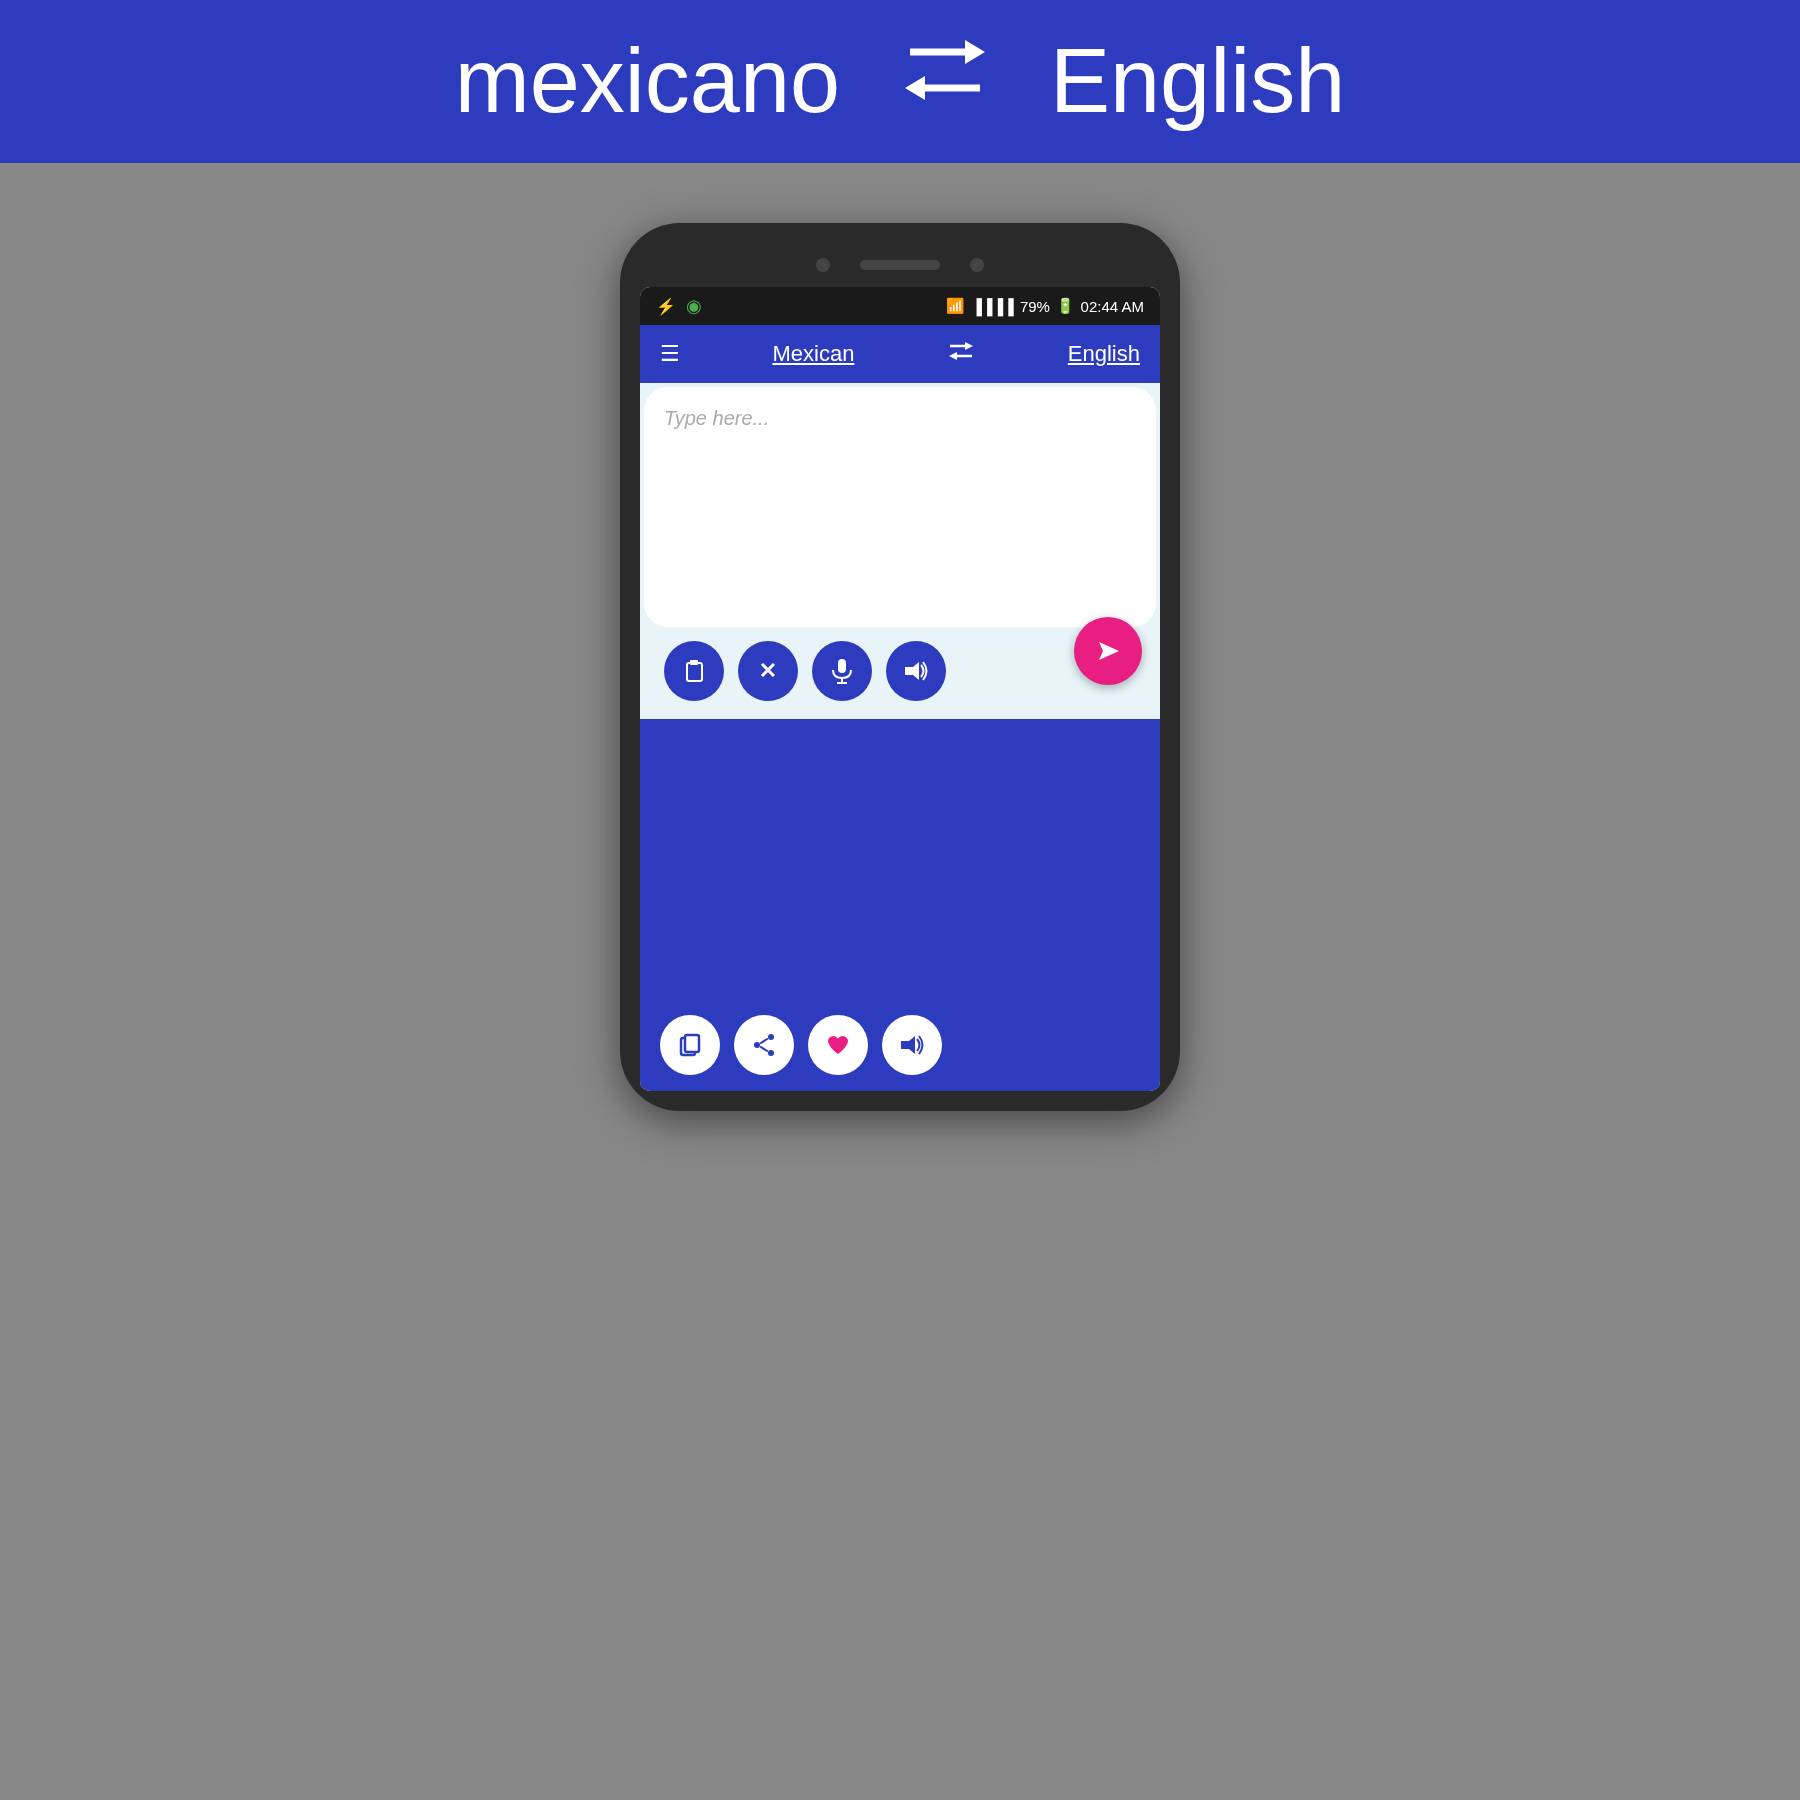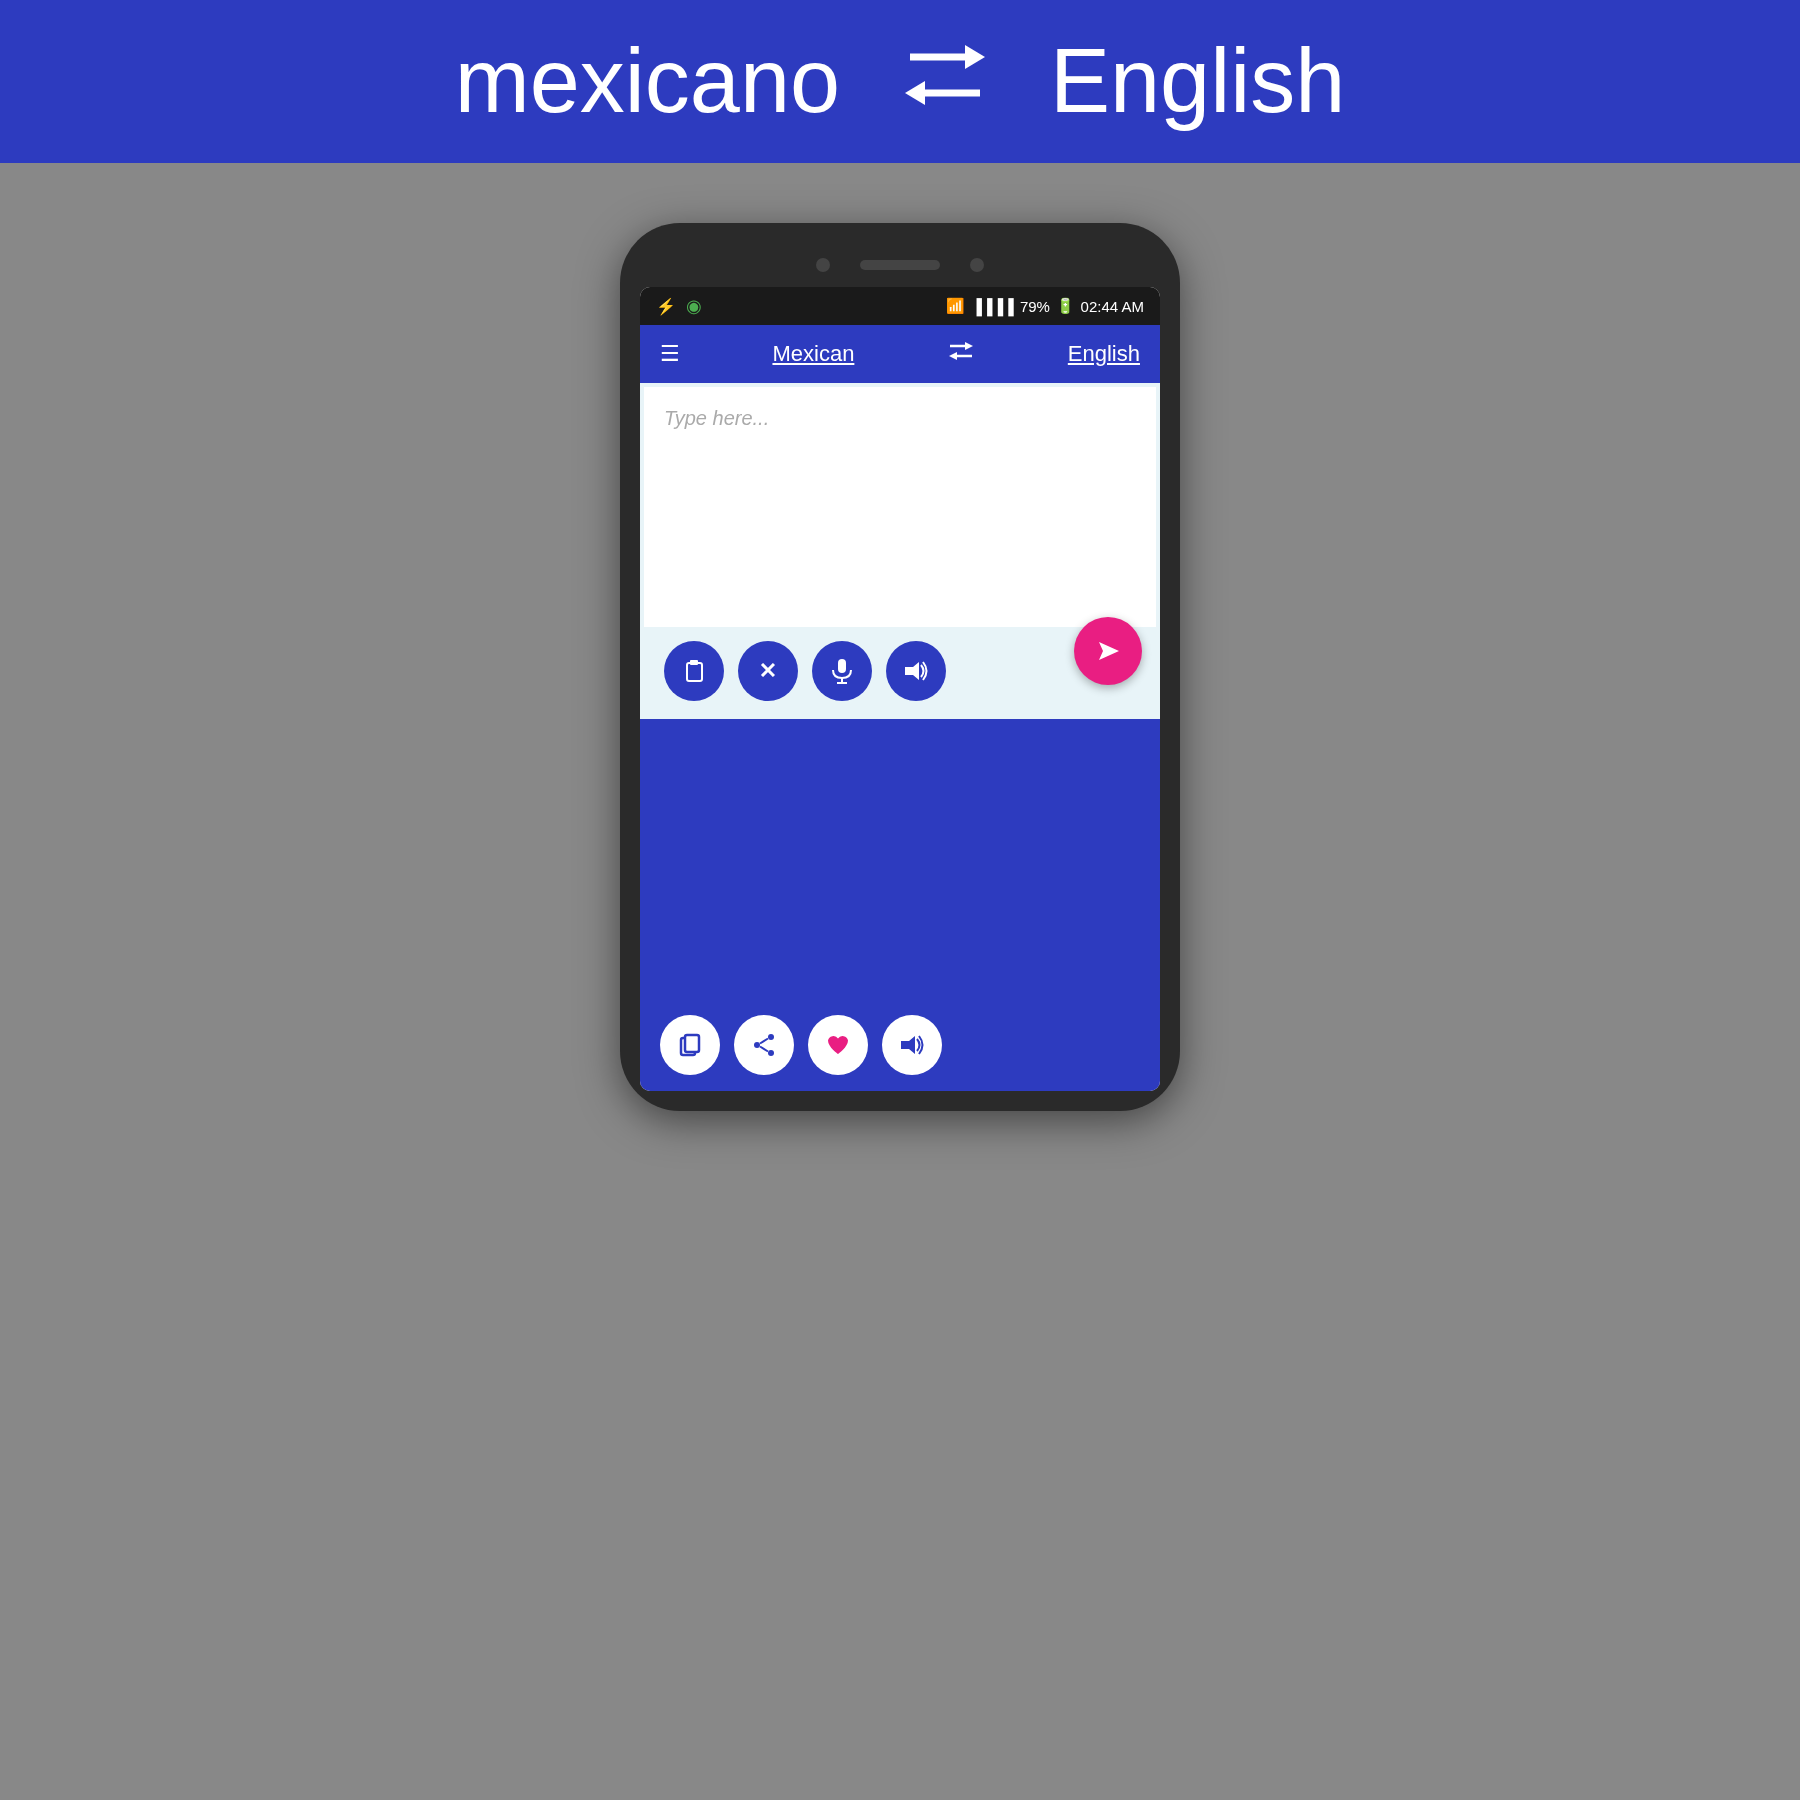--- a/index.html
+++ b/index.html
@@ -13,21 +13,21 @@
       align-items: center;
       font-family: Arial, sans-serif;
       overflow: hidden;
     }
 
     
     .top-banner {
       width: 100%;
       background-color: #2d3bbf;
       display: flex;
-      align-items: center;
+      align-items: flex-start;
       justify-content: center;
       gap: 60px;
       padding: 30px 0;
       flex-shrink: 0;
     }
 
     .banner-lang {
       color: white;
       font-size: 90px;
       font-weight: 300;
@@ -147,20 +147,21 @@
       padding: 4px;
     }
 
     .text-input-box {
       background-color: white;
       min-height: 240px;
       padding: 20px;
       font-size: 20px;
       color: #aaa;
       font-style: italic;
+      border-radius: 24px;
     }
 
     .input-controls {
       display: flex;
       align-items: center;
       justify-content: flex-start;
       gap: 14px;
       padding: 14px 20px;
       background-color: #e8f4f8;
       position: relative;

